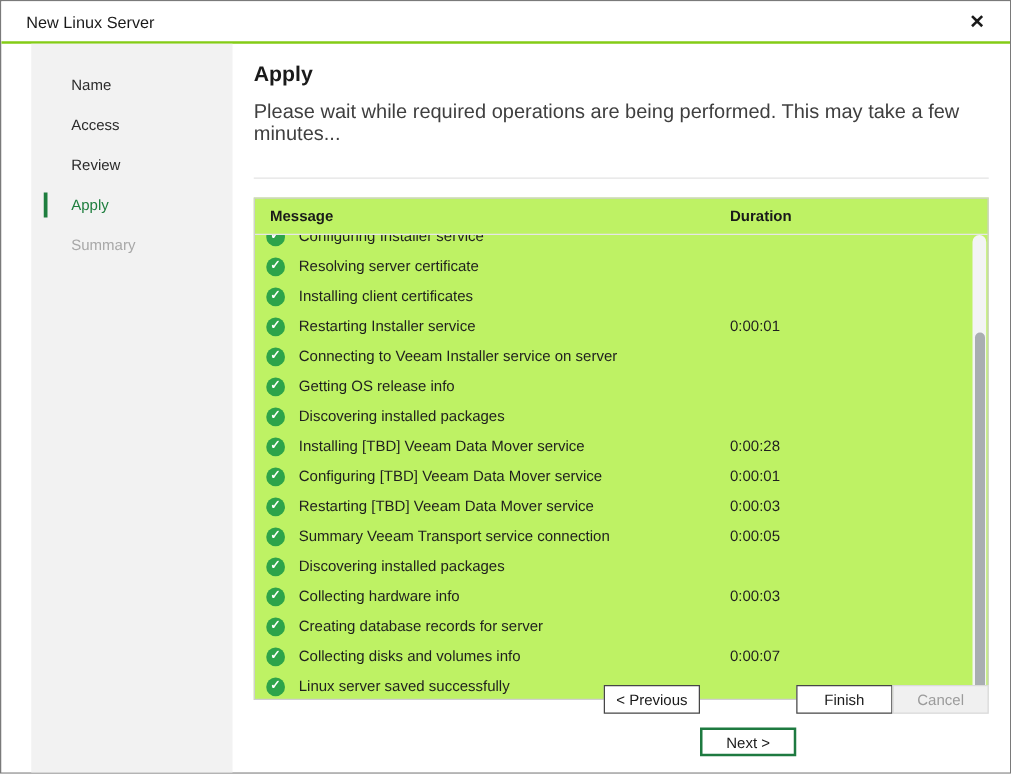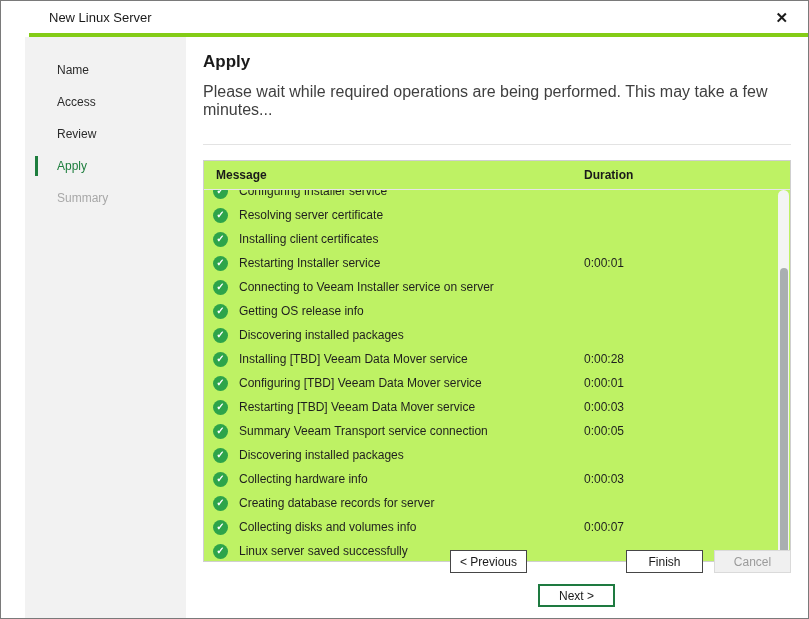--- a/index.html
+++ b/index.html
@@ -3,21 +3,21 @@
 <meta charset="utf-8">
 <style>
   html,body{margin:0;padding:0;background:#fff;}
   .window{
     position:relative;width:809px;height:619px;box-sizing:border-box;
     border:1px solid #7a7a7a;background:#fff;overflow:hidden;
     font-family:"Liberation Sans",sans-serif;color:#1f1f1f;
   }
   .titlebar{
     height:32px;display:flex;align-items:center;justify-content:space-between;
-    padding:0 20px;border-bottom:4px solid #84cc16;background:#fff;margin-left:28px;
+    padding:0 20px;border-bottom:2px solid #84cc16;background:#fff;
   }
   .title{font-size:13px;color:#1a1a1a;}
   .close{font-size:15px;font-weight:bold;color:#1a1a1a;cursor:pointer;line-height:1;}
   .body{display:flex;height:586px;}
   .sidebar{width:161px;background:#f2f2f2;padding-top:17px;box-sizing:border-box;flex:none;margin-left:24px;}
   .side-item{
     position:relative;height:32px;display:flex;align-items:center;
     padding-left:32px;font-size:12px;color:#2b2b2b;cursor:default;
   }
   .side-item.active{color:#1e7e3e;}
@@ -53,21 +53,21 @@
   .dur{flex:none;}
   .scrollbar{
     position:absolute;top:29px;bottom:1px;right:1px;width:11px;
     background:#f3f4f4;border-radius:6px;
   }
   .thumb{
     position:absolute;left:1.5px;width:8px;top:21%;bottom:2px;
     background:#a9aeb1;border-radius:4px;
   }
   .footer{
-    position:absolute;right:17px;bottom:16px;display:flex;gap:11px;
+    position:absolute;right:17px;bottom:16px;display:flex;gap:0;
   }
   .btn{
     box-sizing:border-box;width:77px;height:23px;display:flex;align-items:center;
     justify-content:center;font-size:12px;background:#fff;border:1px solid #464646;
     color:#1a1a1a;cursor:pointer;font-family:"Liberation Sans",sans-serif;
   }
   .btn.primary{border:2px solid #1e7a40;margin-top:34px;}
   .btn.disabled{background:#f0f0f0;border:1px solid #dadada;color:#9b9b9b;cursor:default;}
 </style>
 </head>

